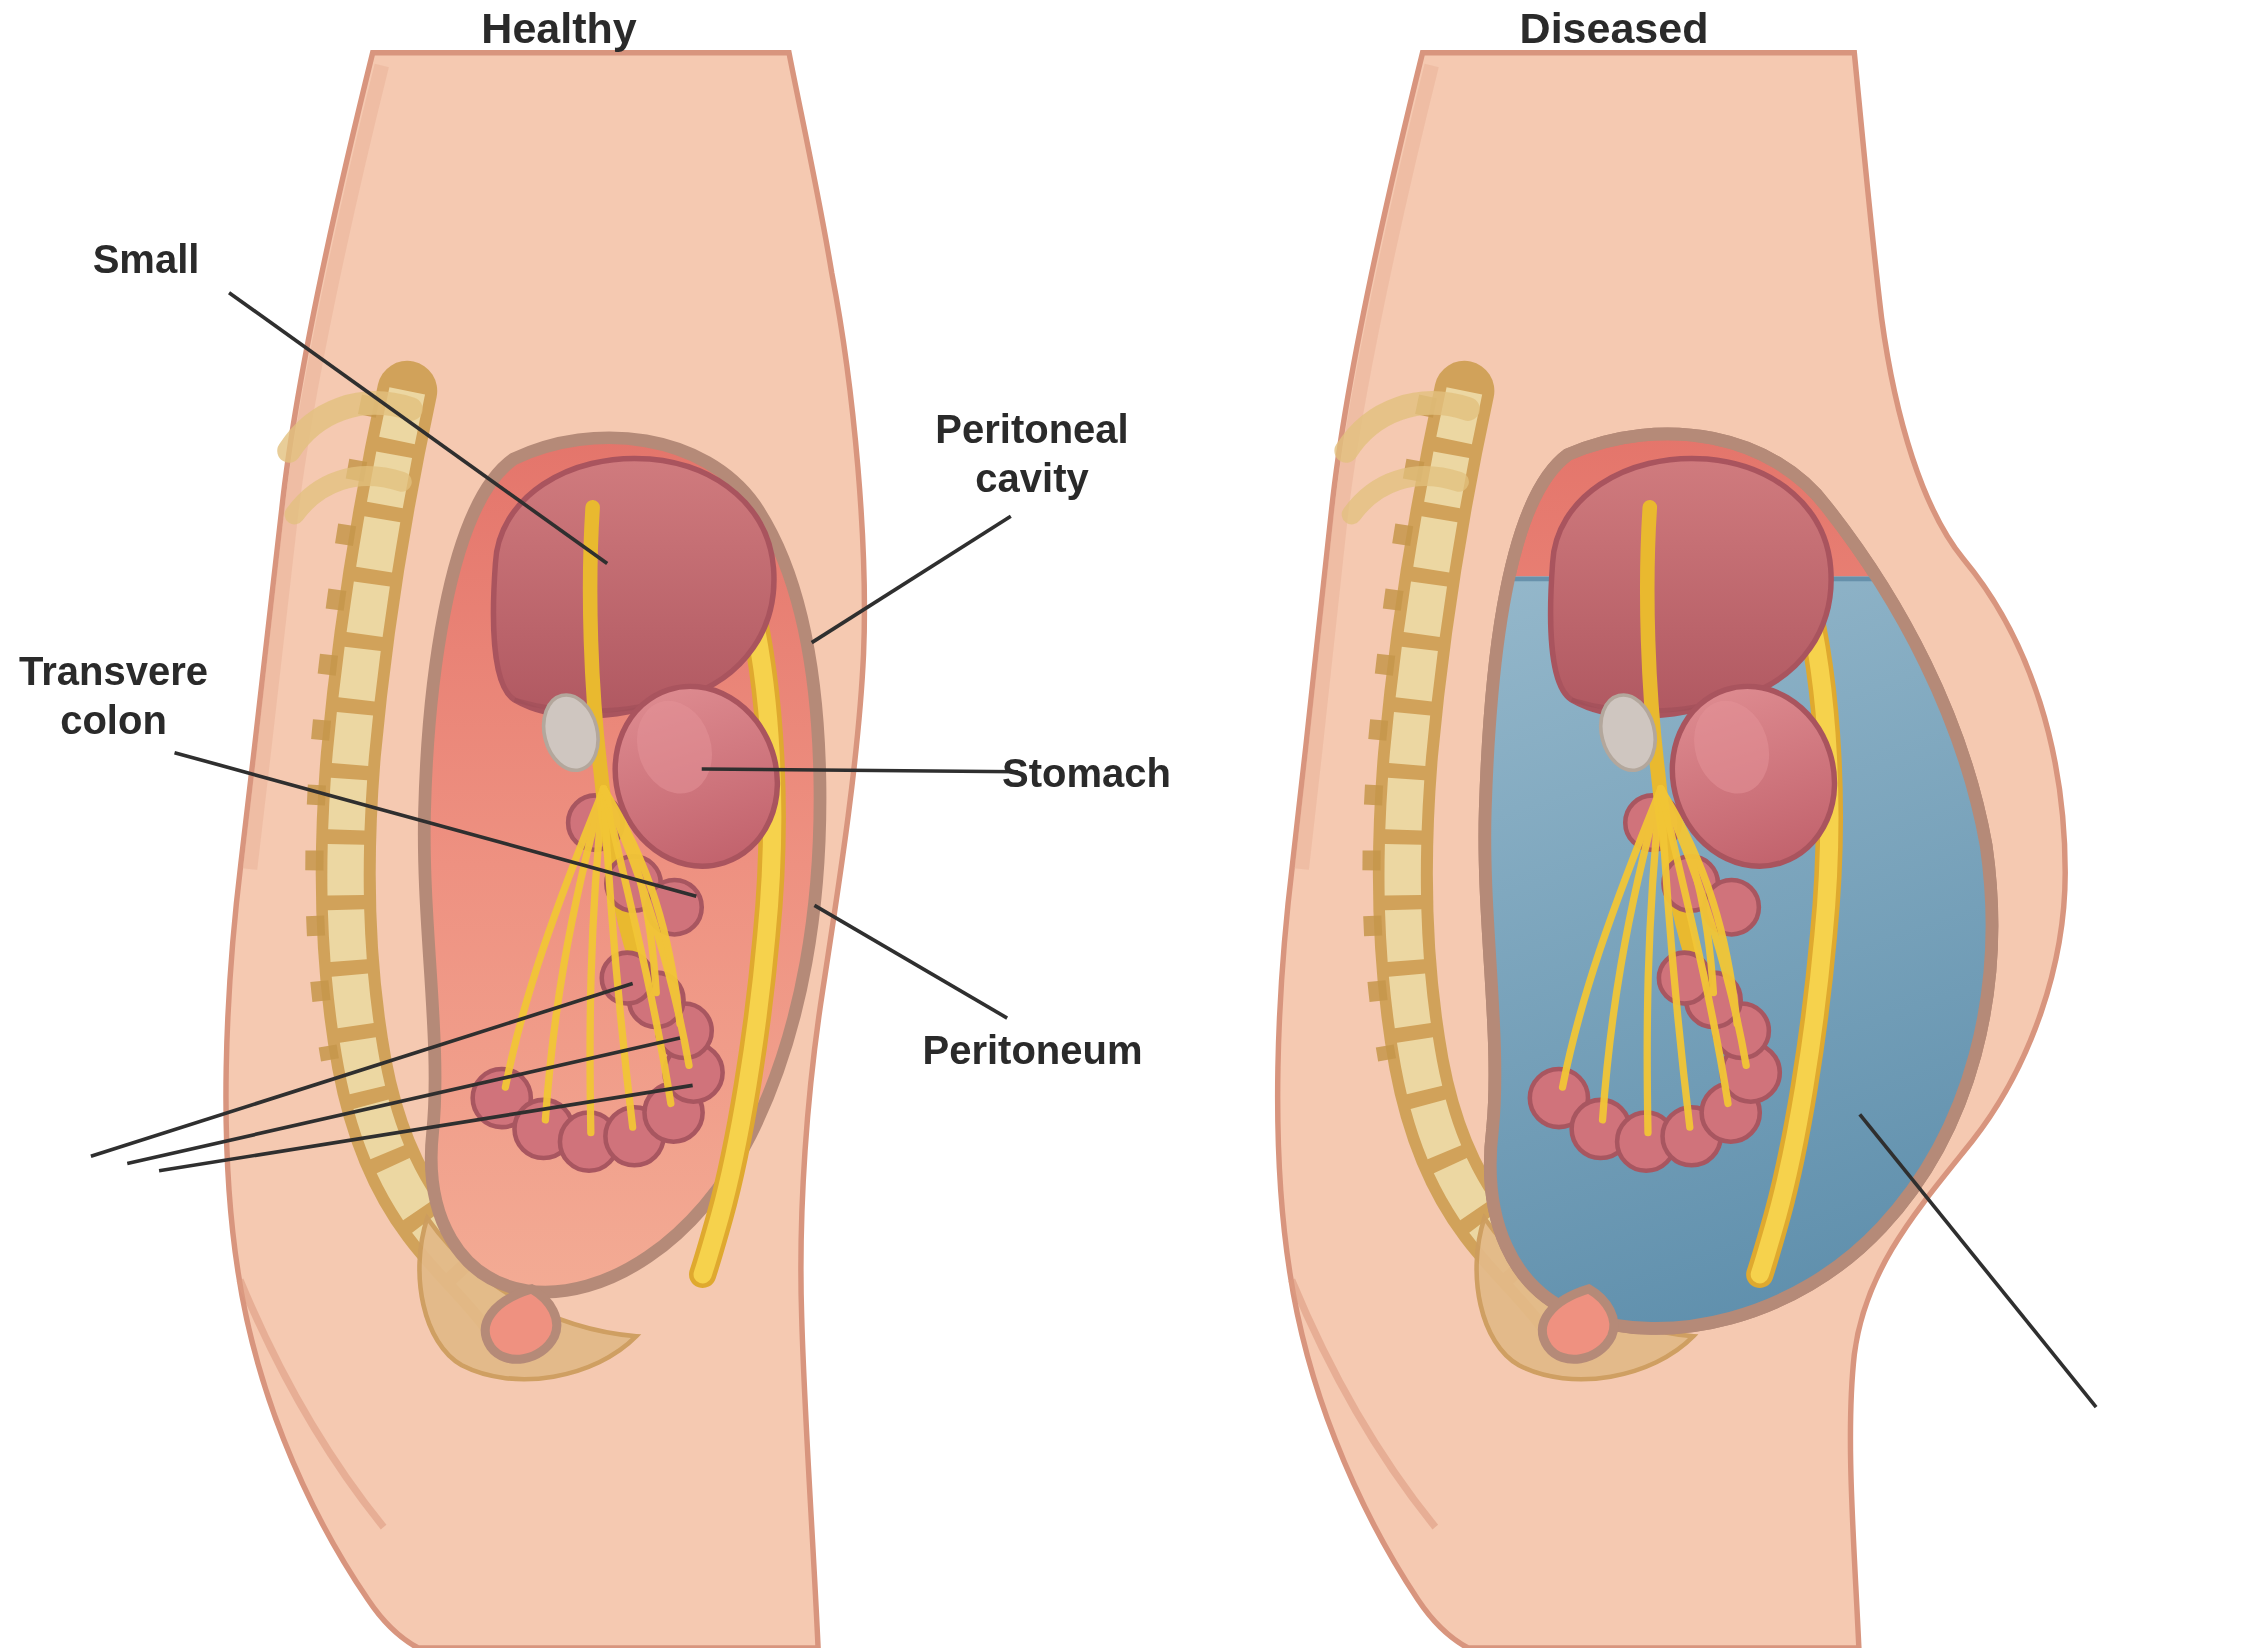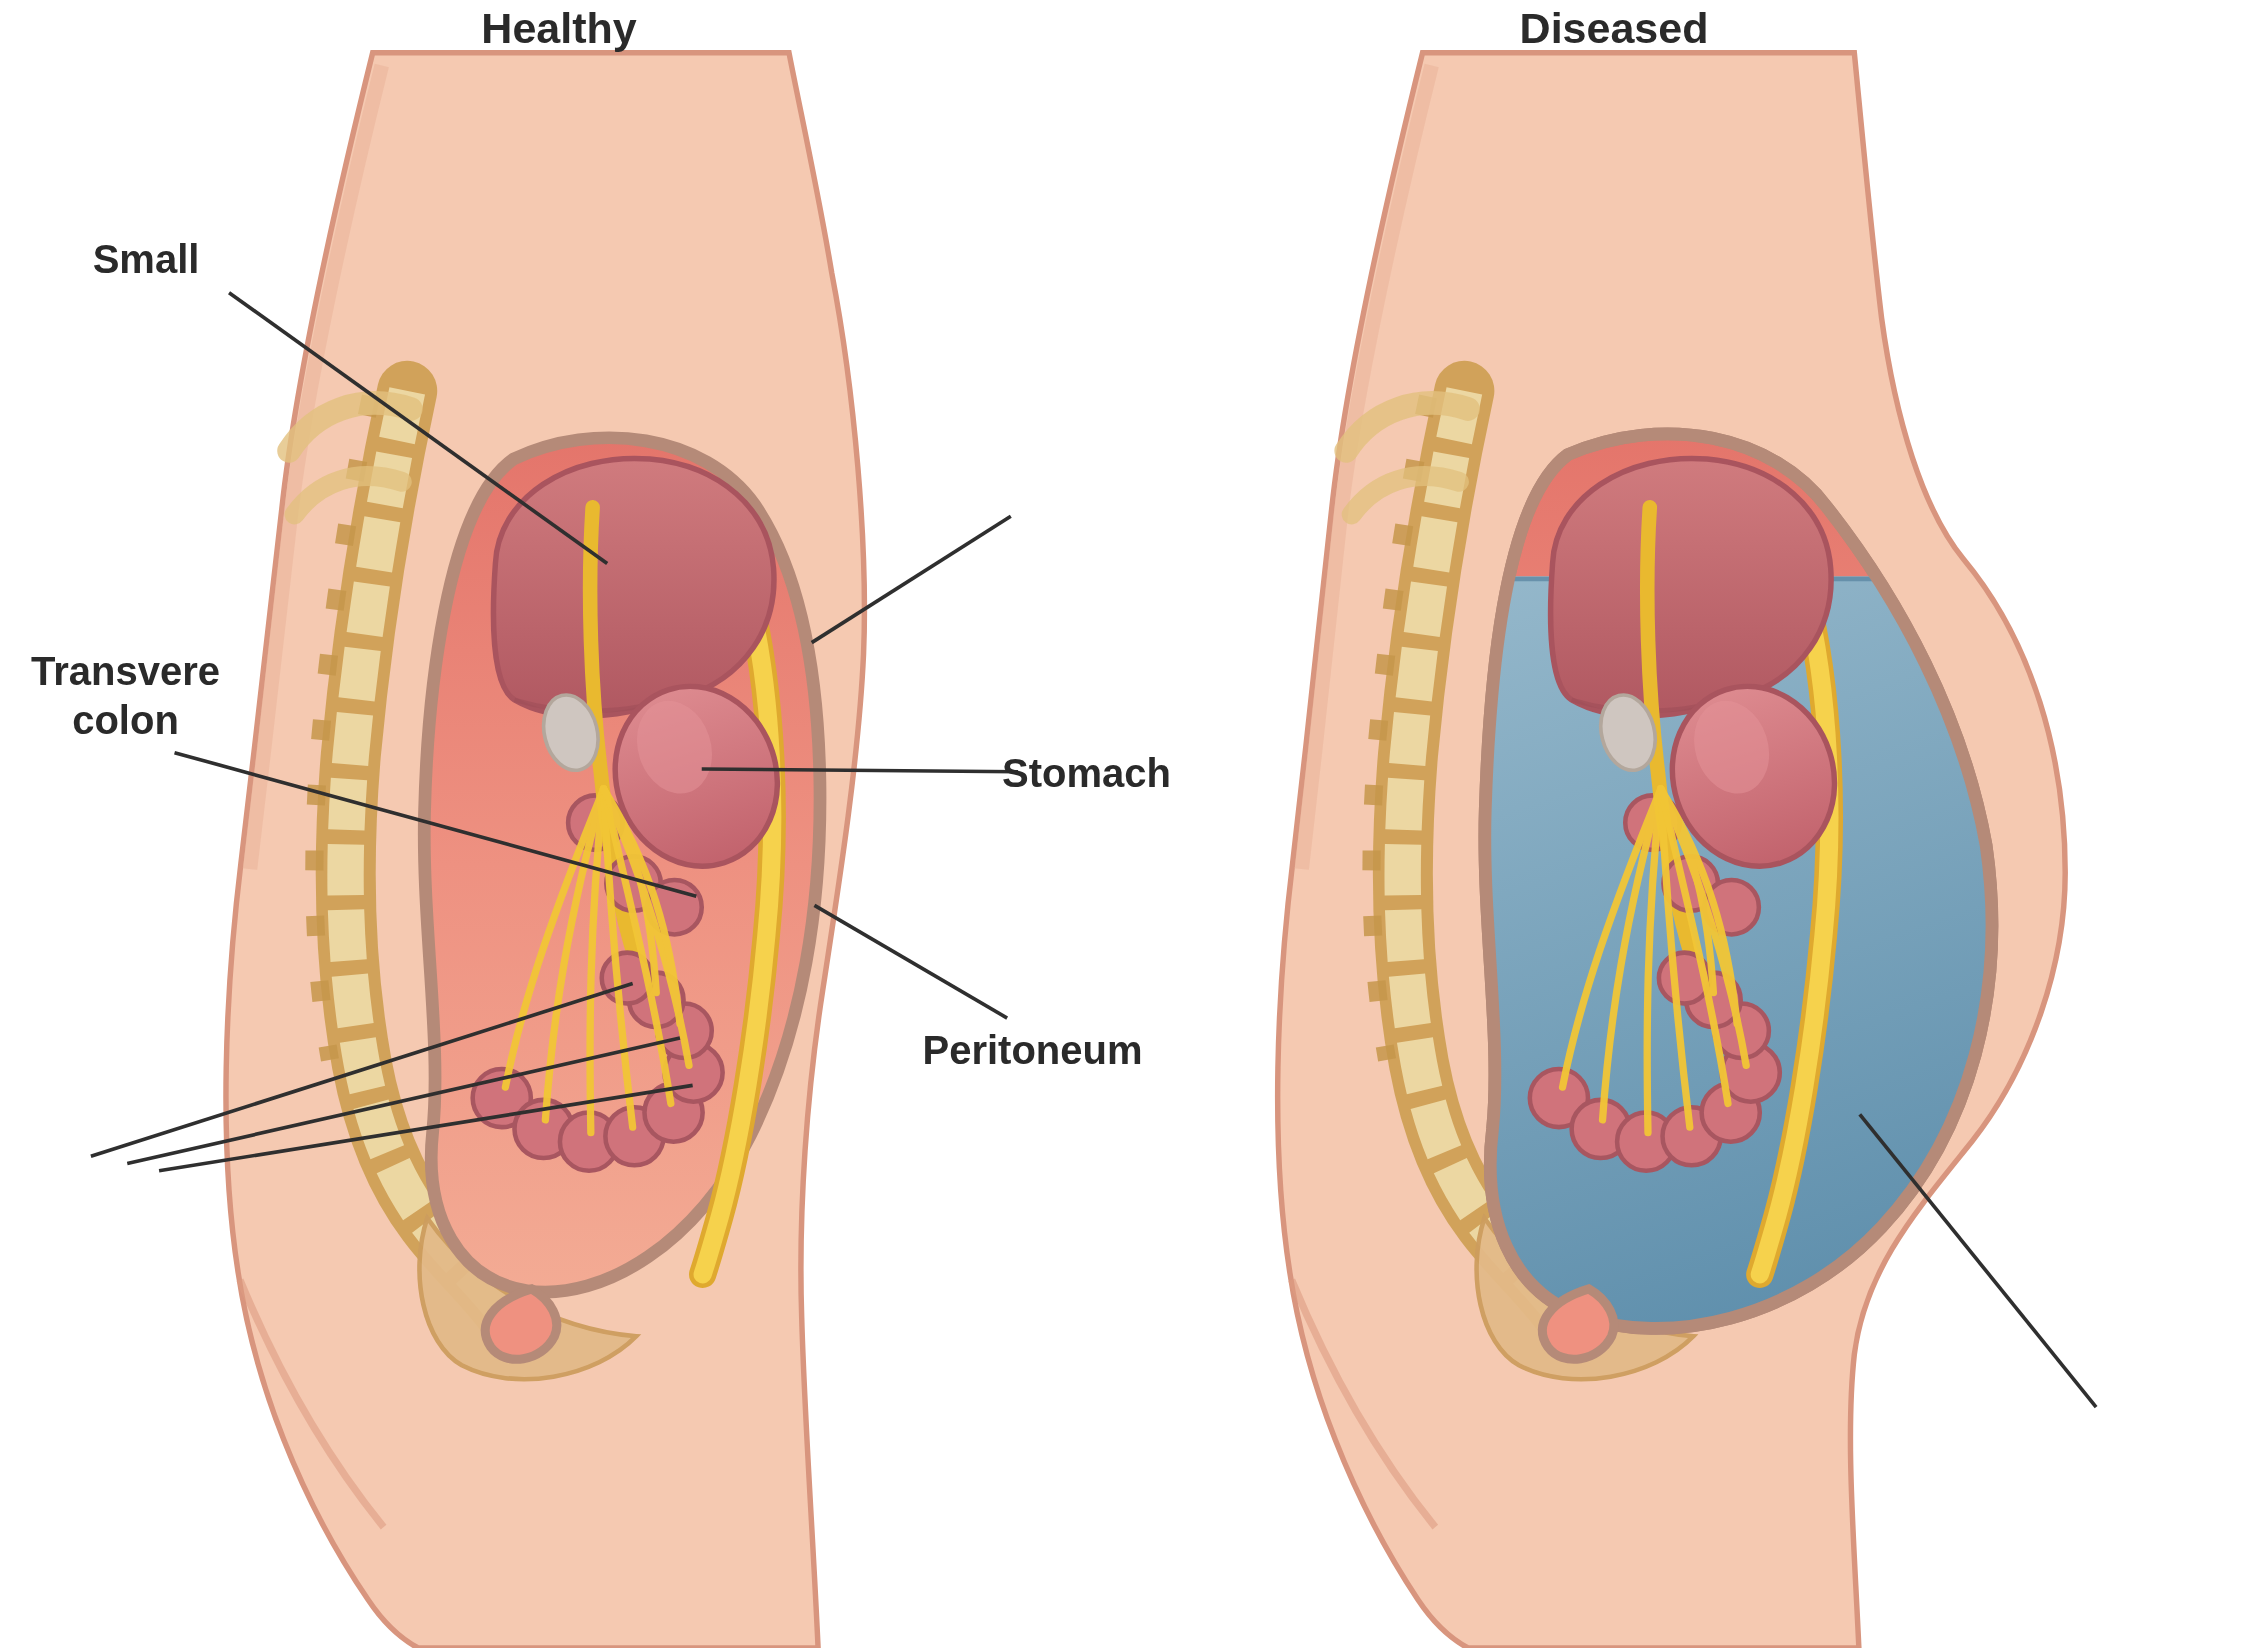--- a/index.html
+++ b/index.html
@@ -180,24 +180,26 @@
       <line x1="175" y1="1288" x2="762" y2="1194"></line>
       <line x1="2046" y1="1226" x2="2306" y2="1548"></line>
     </g>
   </svg>
 
   <div class="label center title" style="left:391px; top:1.8px; width:336px;">Healthy</div>
   <div class="label center title" style="left:1446px; top:1.8px; width:336px;">Diseased</div>
 
   <div class="label center" style="left:64px; top:235px; width:164px;">Small</div>
 
+  <div class="label center" style="left:891px; top:405px; width:282px;">Peritoneal
+cavity</div>
 
   <div class="label" style="left:1002px; top:749px; width:255px;">Stomach</div>
 
-  <div class="label center" style="left:12px; top:647px; width:227px;">Transvere
+  <div class="label center" style="left:0px; top:647px; width:227px;">Transvere
 colon</div>
 
   <div class="label center" style="left:896px; top:1026px; width:273px;">Peritoneum</div>
 
 
 
 </div>
 
 
 </body></html>

